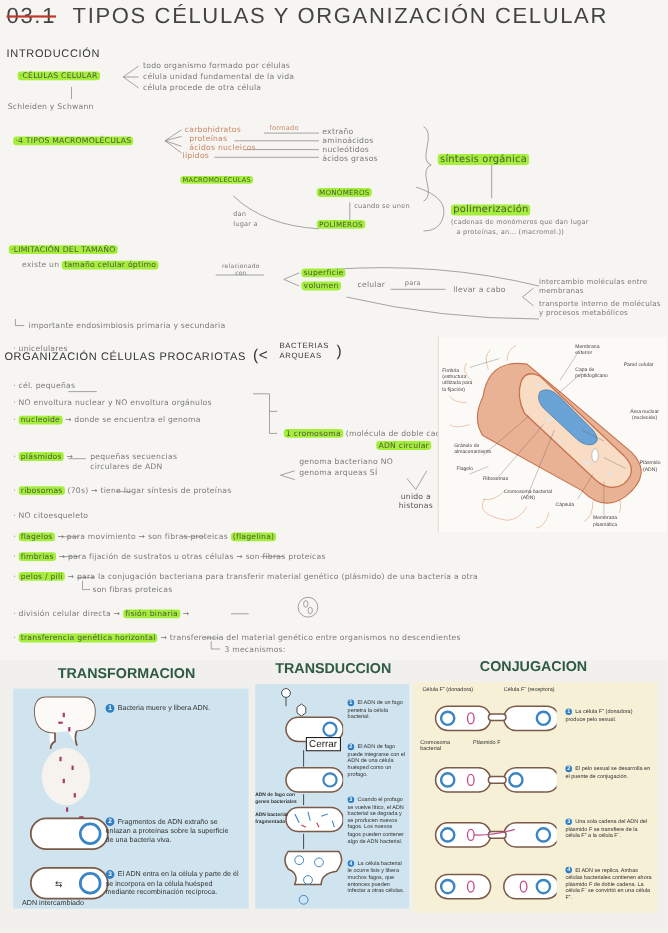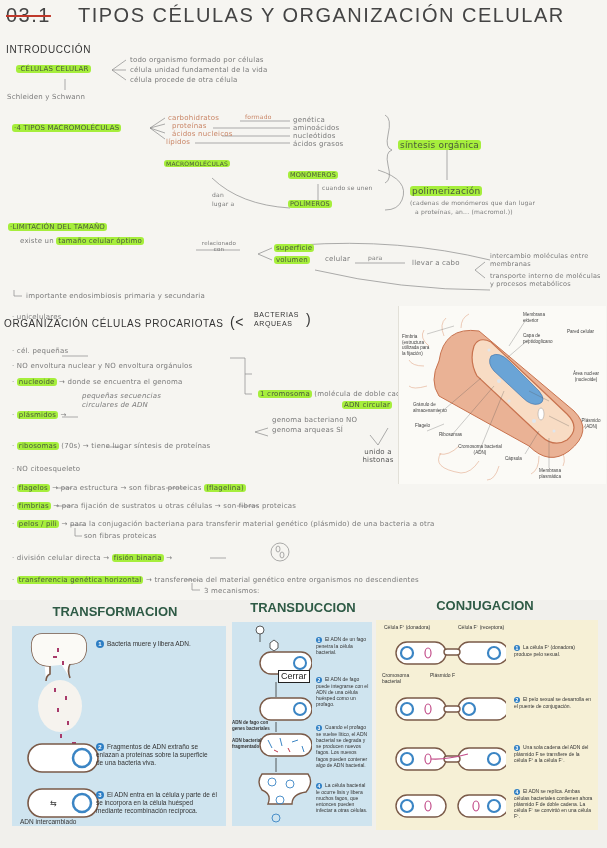--- a/index.html
+++ b/index.html
@@ -97,37 +97,37 @@
 
     <g stroke="#888" stroke-width="0.7" fill="none">
       <circle cx="280" cy="552" r="9"></circle>
       <ellipse cx="278" cy="549" rx="2" ry="3"></ellipse>
       <ellipse cx="282" cy="555" rx="2" ry="3"></ellipse>
     </g>
   </svg>
 
   <div class="abs title" style="left:6px; top:4px;">
     <span style="text-decoration:line-through; text-decoration-color:#c0392b;">03.1</span>
-    <span style="margin-left:20px;text-align:center;">TIPOS CÉLULAS Y ORGANIZACIÓN CELULAR</span>
+    <span style="margin-left:8px;text-align:center;">TIPOS CÉLULAS Y ORGANIZACIÓN CELULAR</span>
   </div>
 
   <div class="abs h2" style="left:6px; top:44px;">INTRODUCCIÓN</div>
   <div class="abs hw" style="left:16px; top:65px;"><span class="hl">·CÉLULAS CELULAR</span></div>
   <div class="abs hw" style="left:130px; top:56px;">todo organismo formado por células</div>
   <div class="abs hw" style="left:130px; top:66px;">célula unidad fundamental de la vida</div>
   <div class="abs hw" style="left:130px; top:76px;">célula procede de otra célula</div>
   <div class="abs hw" style="left:7px; top:93px;">Schleiden y Schwann</div>
 
   <div class="abs hw" style="left:12px; top:124px;"><span class="hl">·4 TIPOS MACROMOLÉCULAS</span></div>
   <div class="abs hw salmon" style="left:168px; top:114px;">carbohidratos</div>
   <div class="abs hw salmon" style="left:172px; top:122px;">proteínas</div>
   <div class="abs hw salmon" style="left:172px; top:130px;">ácidos nucleicos</div>
   <div class="abs hw salmon" style="left:166px; top:138px;">lípidos</div>
   <div class="abs hw salmon" style="left:245px; top:113px; font-size:6px;">formado</div>
-  <div class="abs hw" style="left:293px; top:116px;">genética</div>
+  <div class="abs hw" style="left:293px; top:116px;">extraño</div>
   <div class="abs hw" style="left:293px; top:124px;">aminoácidos</div>
   <div class="abs hw" style="left:293px; top:132px;">nucleótidos</div>
   <div class="abs hw" style="left:293px; top:140px;">ácidos grasos</div>
   <div class="abs hw" style="left:164px; top:160px; font-size:6px;"><span class="hl">MACROMOLÉCULAS</span></div>
   <div class="abs hw" style="left:288px; top:171px; font-size:6.5px;"><span class="hl">MONÓMEROS</span></div>
   <div class="abs hw" style="left:322px; top:184px; font-size:6px;">cuando se unen</div>
   <div class="abs hw" style="left:288px; top:200px; font-size:6.5px;"><span class="hl">POLÍMEROS</span></div>
   <div class="abs hw" style="left:212px; top:190px; width:30px; white-space:normal; font-size:6px; line-height:9px;">dan lugar a</div>
   <div class="abs hw" style="left:398px; top:140px; font-size:9px;"><span class="hl">síntesis orgánica</span></div>
   <div class="abs hw" style="left:410px; top:186px; font-size:9px;"><span class="hl">polimerización</span></div>
@@ -165,24 +165,24 @@
   <div class="abs hw" style="left:12px; top:362px;">· <span>NO envoltura nuclear y NO envoltura orgánulos</span></div>
   <div class="abs hw" style="left:12px; top:378px;">· <span class="hl">nucleoide</span> → <span>donde se encuentra el genoma</span></div>
 
   <div class="abs hw" style="left:258px; top:390px;"><span class="hl">1 cromosoma</span> <span>(molécula de doble cadena de</span></div>
   <div class="abs hw" style="left:342px; top:401px;"><span class="hl">ADN circular</span></div>
   <div class="abs hw" style="left:272px; top:416px;">genoma bacteriano NO</div>
   <div class="abs hw" style="left:272px; top:426px;">genoma arqueas SÍ</div>
   <div class="abs hw" style="left:358px; top:448px; width:40px; white-space:normal; text-align:center; color:#555;">unido a histonas</div>
 
   <div class="abs hw" style="left:12px; top:411px;">· <span class="hl">plásmidos</span> →</div>
-  <div class="abs hw" style="left:82px; top:392px; width:100px; white-space:normal; line-height:9px;font-style:italic;">pequeñas secuencias circulares de ADN</div>
+  <div class="abs hw" style="left:82px; top:411px; width:100px; white-space:normal; line-height:9px;">pequeñas secuencias circulares de ADN</div>
   <div class="abs hw" style="left:12px; top:442px;">· <span class="hl">ribosomas</span> <span>(70s)</span> → <span>tiene lugar síntesis de proteínas</span></div>
   <div class="abs hw" style="left:12px; top:465px;">· <span>NO citoesqueleto</span></div>
-  <div class="abs hw" style="left:12px; top:484px;">· <span class="hl">flagelos</span> → <span>para estructura → son fibras proteicas</span> <span class="hl">(flagelina)</span></div>
+  <div class="abs hw" style="left:12px; top:484px;">· <span class="hl">flagelos</span> → <span>para movimiento → son fibras proteicas</span> <span class="hl">(flagelina)</span></div>
   <div class="abs hw" style="left:12px; top:520px;">· <span class="hl">pelos / pili</span> → <span>para la conjugación bacteriana para transferir material genético (plásmido) de una bacteria a otra</span></div>
   <div class="abs hw" style="left:12px; top:502px;">· <span class="hl">fimbrias</span> → <span>para fijación de sustratos u otras células → son fibras proteicas</span></div>
   <div class="abs hw" style="left:84px; top:532px;">son fibras proteicas</div>
   <div class="abs hw" style="left:12px; top:554px;">· <span>división celular directa</span> → <span class="hl">fisión binaria</span> →</div>
   <div class="abs hw" style="left:12px; top:576px;">· <span class="hl">transferencia genética horizontal</span> → <span>transferencia del material genético entre organismos no descendientes</span></div>
   <div class="abs hw" style="left:204px; top:587px;">3 mecanismos:</div>
 
   <div class="diagram">
     <svg width="208" height="178">
       <g stroke="#e2a98b" stroke-width="0.6" fill="none">

